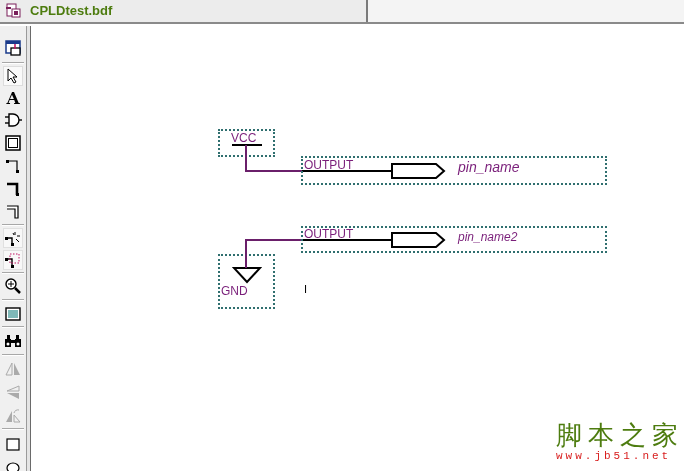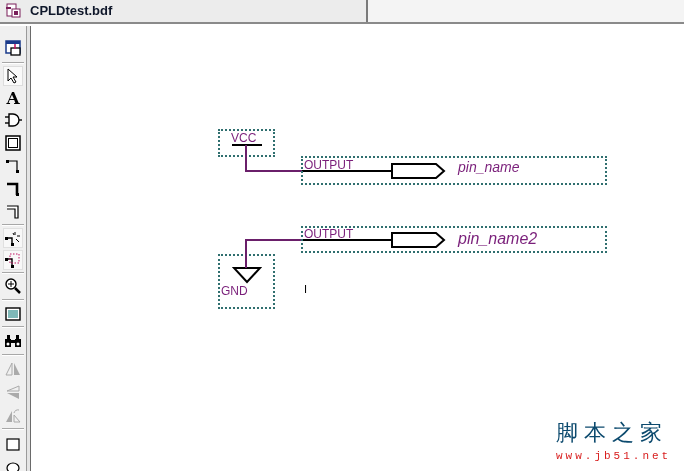--- a/index.html
+++ b/index.html
@@ -1,30 +1,30 @@
 <!DOCTYPE html>
 <html><head>
 <meta charset="utf-8">
 <style>
   html, body { margin:0; padding:0; }
   body { width:684px; height:471px; position:relative; overflow:hidden; background:#ffffff; font-family:"Liberation Sans", sans-serif; }
   .tabbar { position:absolute; left:0; top:0; width:684px; height:24px; background:#f4f4f4; border-bottom:2px solid #8a8a8a; box-sizing:border-box; }
   .tab { position:absolute; left:0; top:0; width:368px; height:22px; background:#ececec; border-right:2px solid #7a7a7a; box-sizing:border-box; }
   .tab-icon { position:absolute; left:6px; top:3px; width:16px; height:16px; }
-  .tab-label { position:absolute; left:30px; top:3px; font-size:13px; font-weight:bold; color:#0f172a; }
+  .tab-label { position:absolute; left:30px; top:3px; font-size:13px; font-weight:bold; color:#4d7c0f; }
   .toolbar { position:absolute; left:0; top:26px; width:26px; height:445px; background:#f0f0f0; border-right:1px solid #c8c8c8; }
   .toolbar-edge { position:absolute; left:26px; top:26px; width:5px; height:445px; background:#e4e4e4; border-left:1px solid #9a9a9a; border-right:1px solid #6a6a6a; box-sizing:border-box; }
   .tb-btn { position:absolute; left:3px; width:20px; height:20px; display:flex; align-items:center; justify-content:center; }
   .tb-sep { position:absolute; left:2px; width:22px; height:1px; background:#a8a8a8; border-bottom:1px solid #fff; }
   .canvas { position:absolute; left:31px; top:26px; width:653px; height:445px; background:#fff; }
   .abs { position:absolute; }
   .dotbox { position:absolute; border:2px dotted #2f6f6f; box-sizing:border-box; }
   .sym-text { position:absolute; color:#7a1f7a; font-size:12px;text-align:center; }
   .pin-text { position:absolute; color:#7a1f7a; font-size:14px;font-style:italic; }
-  .wm1 { position:absolute; left:556px; top:418px; color:#0c4a6e; font-size:22px; letter-spacing:6px; font-family:Liberation Mono, monospace; }
+  .wm1 { position:absolute; left:556px; top:418px; color:#4d7c0f; font-size:26px; letter-spacing:6px; font-family:Liberation Mono, monospace; }
   .wm2 { position:absolute; left:556px; top:450px; color:#d81c1c; font-size:11px; letter-spacing:3px; font-family:"Liberation Mono", monospace; }
 </style>
 </head>
 <body>
 
 <div class="tabbar">
   <div class="tab">
     <span class="tab-icon">
       <svg width="16" height="16" viewBox="0 0 16 16">
         <rect x="1" y="1" width="9" height="12" fill="#fff" stroke="#7a1f5a" stroke-width="1"></rect>
@@ -189,18 +189,18 @@
   <path d="M392 164 L436 164 L444 171 L436 178 L392 178 Z" fill="#fff" stroke="#000" stroke-width="2"></path>
   <path d="M392 233 L436 233 L444 240 L436 247 L392 247 Z" fill="#fff" stroke="#000" stroke-width="2"></path>
 </svg>
 
 <div class="dotbox" style="left:301px;top:156px;width:306px;height:29px;"></div>
 <span class="sym-text" style="left:304px;top:158px;">OUTPUT</span>
 <span class="pin-text" style="left:458px;top:159px;">pin_name</span>
 
 <div class="dotbox" style="left:301px;top:226px;width:306px;height:27px;"></div>
 <span class="sym-text" style="left:304px;top:227px;">OUTPUT</span>
-<span class="pin-text" style="left:458px;top:230px;font-size:16px;">pin_name2</span>
+<span class="pin-text" style="left:458px;top:230px;font-size:12px;">pin_name2</span>
 
 <span class="abs" style="left:304px;top:283px;font-size:11px;color:#000;">I</span>
 
 <span class="wm1">脚本之家</span>
 <span class="wm2">www.jb51.net</span>
 
 </body></html>

